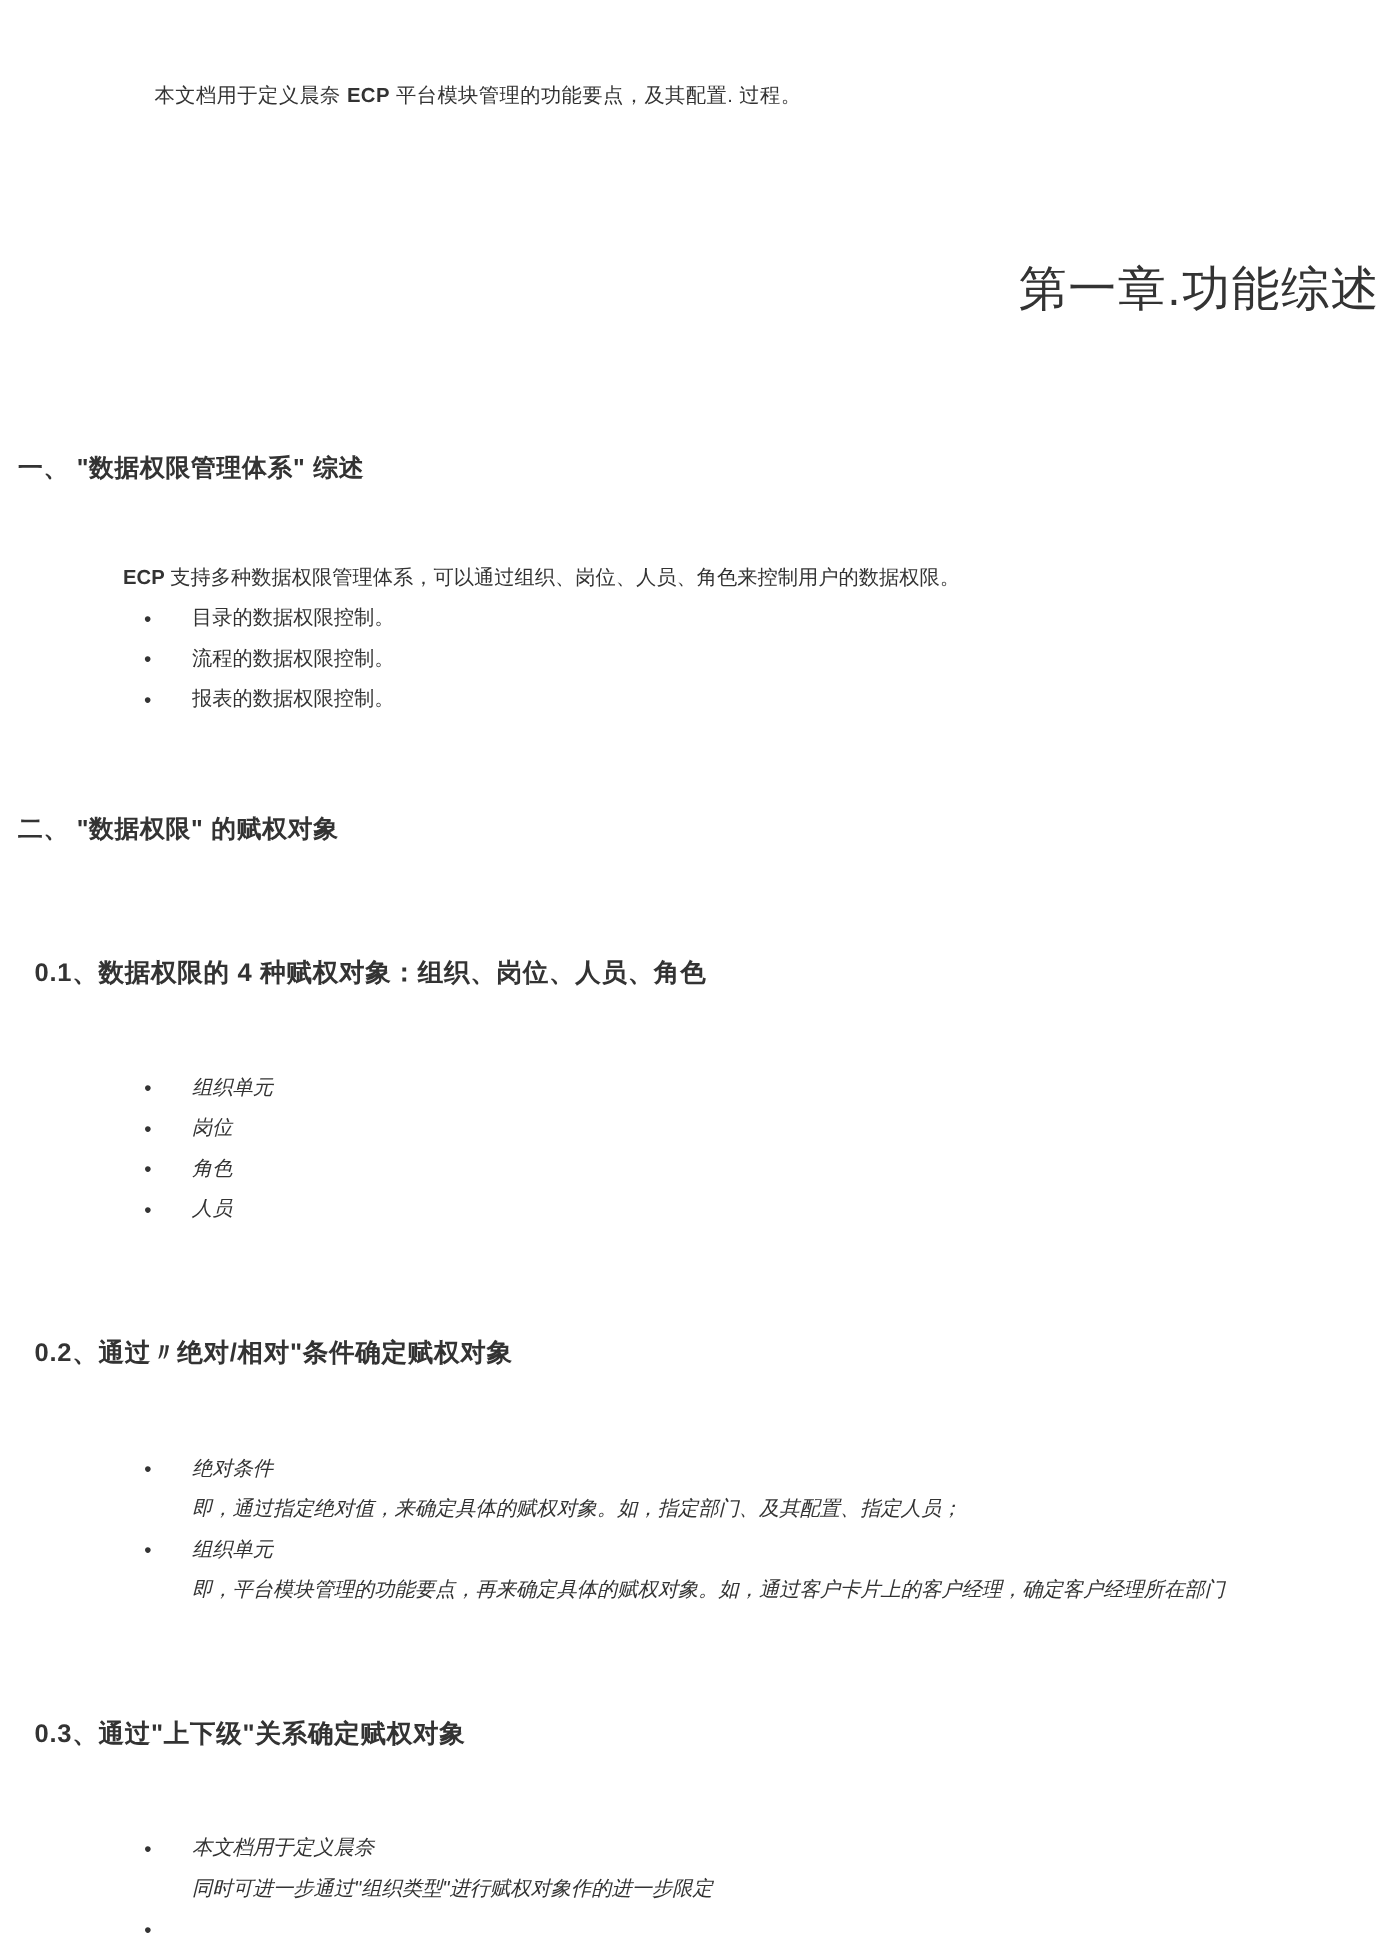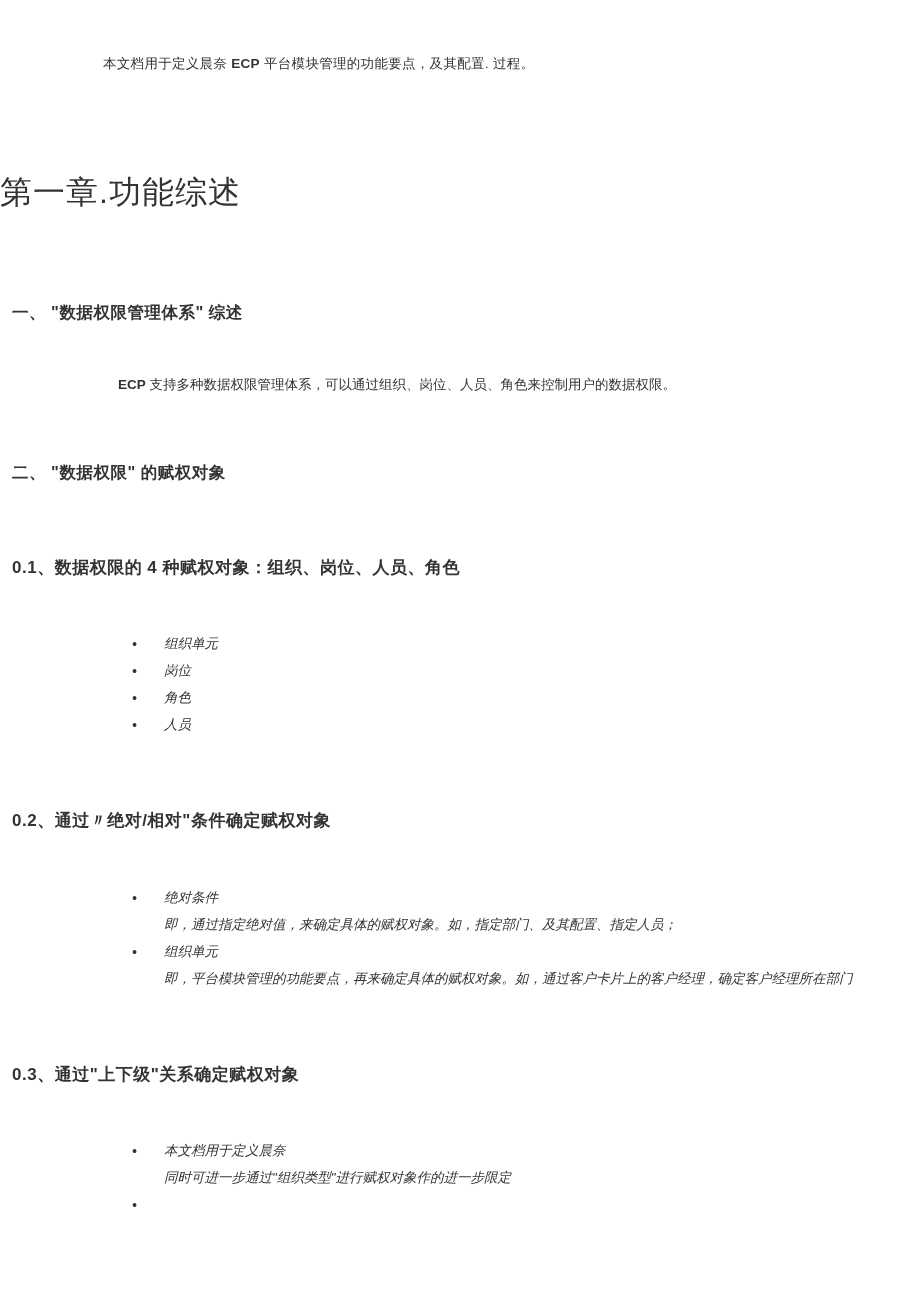--- a/index.html
+++ b/index.html
@@ -14,44 +14,44 @@
     line-height: 1.5;
   }
   .intro {
     margin-left: 103px;
     font-size: 13.5px;
     letter-spacing: 0.3px;
   }
   .intro .bold { font-weight: 700; }
   .chapter-title {
     margin-top: 94px;
-    text-align: left;
+    text-align: right;
     font-size: 32px;
     font-weight: 400;
     letter-spacing: 1px;
   }
   .h1 {
     margin-top: 84px;
     margin-left: 12px;
     font-size: 16.5px;
     font-weight: 700;
     letter-spacing: 0.5px;
   }
   .h1.tight-top { margin-top: 62px; }
   .h2 {
     margin-top: 70px;
-    margin-left: 12px;
+    margin-left: 23px;
     font-size: 17px;
     font-weight: 700;
     letter-spacing: 0.5px;
   }
   .h2.first { margin-top: 70px; }
   .body-area {
     margin-top: 46px;
-    margin-left: 118px;
+    margin-left: 82px;
     font-size: 13.5px;
   }
   .body-area.tight { margin-top: 50px; font-style: italic; }
   .body-area p { line-height: 2; }
   .body-area .bold { font-weight: 700; }
   ul.bullets {
     list-style: none;
     margin-top: 0;
   }
   ul.bullets.indent1 { margin-left: 12px; }
@@ -81,20 +81,25 @@
 </p>
 
 <h1 class="chapter-title">第一章.功能综述</h1>
 
 <h2 class="h1">一、 "数据权限管理体系" 综述</h2>
 
 <div class="body-area">
   <p>
     <span class="bold">ECP</span><span> 支持多种数据权限管理体系，可以通过组织、岗位、人员、角色来控制用户的数据权限。</span>
   </p>
+  <ul class="bullets indent1">
+    <li>目录的数据权限控制。</li>
+    <li>流程的数据权限控制。</li>
+    <li>报表的数据权限控制。</li>
+  </ul>
 </div>
 
 <h2 class="h1 tight-top">二、 "数据权限" 的赋权对象</h2>
 
 <h3 class="h2 first">0.1、数据权限的 4 种赋权对象：组织、岗位、人员、角色</h3>
 
 <div class="body-area tight">
   <ul class="bullets indent1">
     <li>组织单元</li>
     <li>岗位</li>

